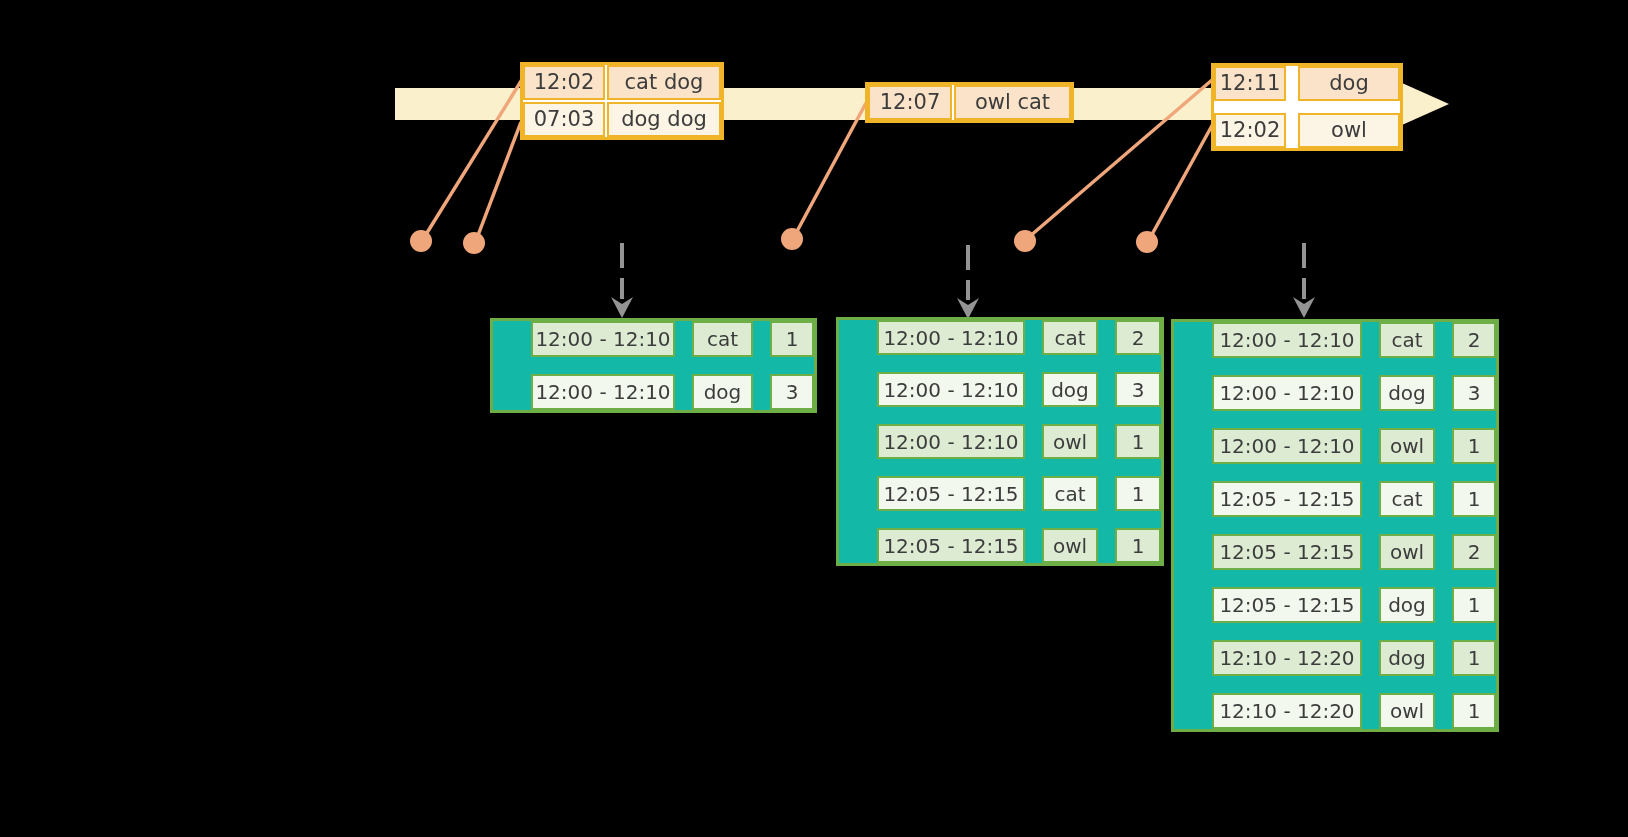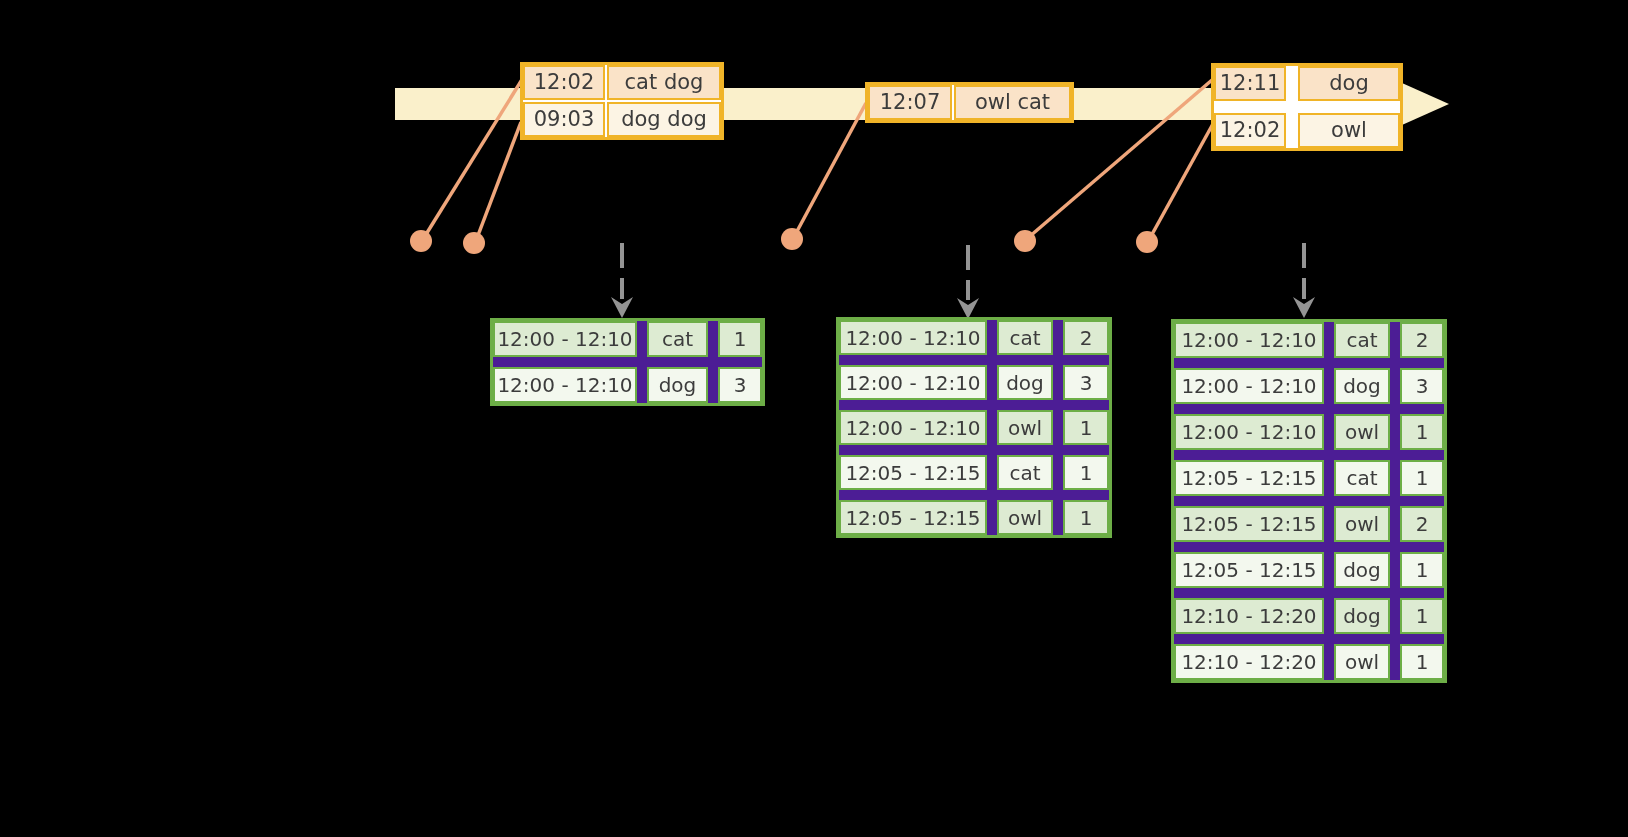--- a/index.html
+++ b/index.html
@@ -28,24 +28,25 @@
     font-size:21px;color:#3C3C3C;
     line-height:1;
   }
   .peach{background:#FAE3C8;}
   .cream{background:#FCF4E4;}
 
   
   .gtable{
     position:absolute;
     display:grid;
-    gap:10px;
-    background:#4c1d95;
+    gap:17px;
+    background:#14b8a6;
     border:3px solid #6DAE47;
     box-sizing:content-box;
+    padding-left:38px;
   }
   .gtable .cell{
     border:2px solid #6DAE47;
     box-sizing:border-box;
     display:flex;align-items:center;justify-content:center;
     font-size:20px;color:#3C3C3C;
     line-height:1;
   }
   .g-odd{background:#DDEBD2;}
   .g-even{background:#F3F8EE;}
@@ -84,21 +85,21 @@
       <polygon points="957,298 968,319 979,298 968,305" fill="#949494"></polygon>
 
       <line x1="1304" y1="243" x2="1304" y2="299" stroke="#949494" stroke-width="4" stroke-dasharray="25 10"></line>
       <polygon points="1293,297 1304,318 1315,297 1304,304" fill="#949494"></polygon>
     </g>
   </svg>
 
   <div class="otable" style="left:520px;top:62px;grid-template-columns:82px 114px;grid-auto-rows:35px;">
     <div class="cell peach">12:02</div>
     <div class="cell peach">cat dog</div>
-    <div class="cell cream">09:03</div>
+    <div class="cell cream">07:03</div>
     <div class="cell cream">dog dog</div>
   </div>
 
   <div class="otable" style="left:865px;top:82px;grid-template-columns:84px 117px;grid-auto-rows:35px;">
     <div class="cell peach">12:07</div>
     <div class="cell peach">owl cat</div>
   </div>
 
   <div class="otable" style="left:1211px;top:63px;grid-template-columns:72px 102px;grid-auto-rows:35px;gap:12px;">
     <div class="cell peach">12:11</div>

